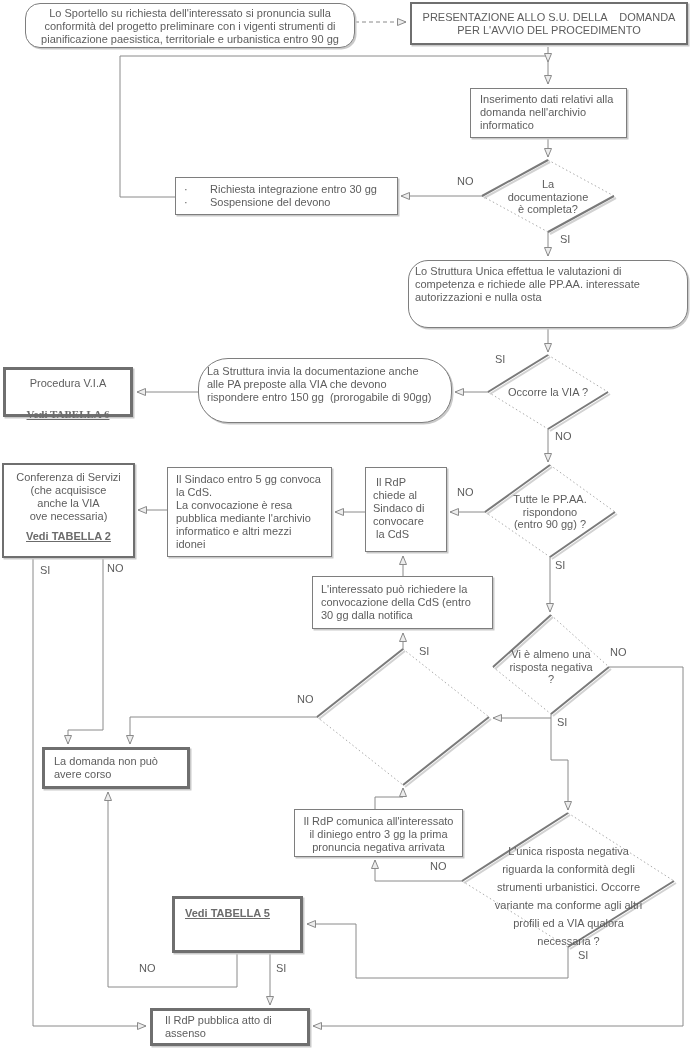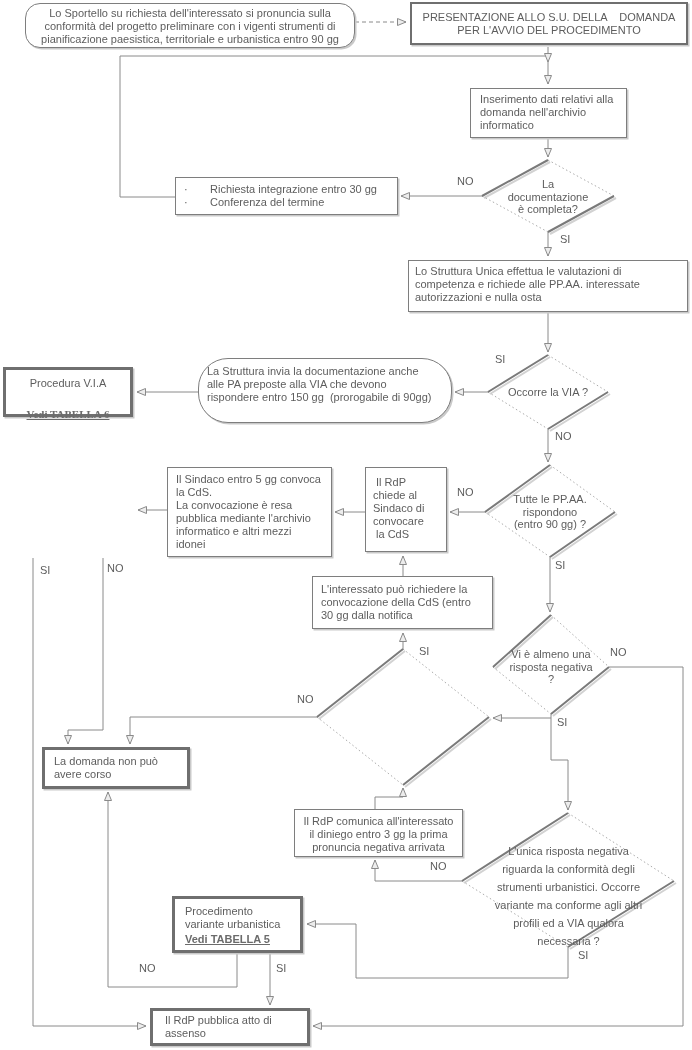--- a/index.html
+++ b/index.html
@@ -122,41 +122,48 @@
 PER L'AVVIO DEL PROCEDIMENTO</div>
   </div>
 
   <div class="node" style="left:175px;top:177px;width:223px;height:38px;padding:5px 4px;">
     <div class="bullet-row">
       <span class="dot">·</span>
       <span>Richiesta integrazione entro 30 gg</span>
     </div>
     <div class="bullet-row">
       <span class="dot">·</span>
-      <span>Conferenza del termine</span>
+      <span>Sospensione del devono</span>
     </div>
   </div>
 
-  <div class="node" style="left:408px;top:260px;width:280px;height:52px;">
+  <div class="node" style="left:408px;top:260px;width:280px;height:68px;border-radius:20px;">
     <div class="node-text">Lo Struttura Unica effettua le valutazioni di
 competenza e richiede alle PP.AA. interessate
 autorizzazioni e nulla osta</div>
   </div>
 
   <div class="node node--thick node--center" style="left:3px;top:367px;width:130px;height:50px;padding-top:7px;">
     <div class="node-text">Procedura V.I.A</div>
     <div class="tab-link" style="margin-top:18px;font-family:Liberation Serif, serif;">Vedi TABELLA 6</div>
   </div>
 
   <div class="node" style="left:198px;top:358px;width:254px;height:65px;padding:6px 8px;border-radius:30px;">
     <div class="node-text">La Struttura invia la documentazione anche
 alle PA preposte alla VIA che devono
 rispondere entro 150 gg  (prorogabile di 90gg)</div>
   </div>
 
+  <div class="node node--med node--center" style="left:2px;top:463px;width:133px;height:95px;padding-top:6px;">
+    <div class="node-text">Conferenza di Servizi
+(che acquisisce
+anche la VIA
+ove necessaria)</div>
+    <div class="tab-link" style="margin-top:7px;">Vedi TABELLA 2</div>
+  </div>
 
   <div class="node" style="left:167px;top:467px;width:165px;height:90px;padding:5px 4px 4px 8px;">
     <div class="node-text">Il Sindaco entro 5 gg convoca
 la CdS.
 La convocazione è resa
 pubblica mediante l'archivio
 informatico e altri mezzi
 idonei</div>
   </div>
 
@@ -179,22 +186,20 @@
 avere corso</div>
   </div>
 
   <div class="node node--center" style="left:294px;top:809px;width:169px;height:48px;padding-top:5px;">
     <div class="node-text">Il RdP comunica all'interessato
 il diniego entro 3 gg la prima
 pronuncia negativa arrivata</div>
   </div>
 
   <div class="node node--thick" style="left:172px;top:896px;width:131px;height:57px;padding:6px 2px 2px 10px;">
-    <div class="node-text">Procedimento
-variante urbanistica</div>
     <div class="tab-link" style="margin-top:2px;">Vedi TABELLA 5</div>
   </div>
 
   <div class="node node--thick" style="left:150px;top:1008px;width:160px;height:38px;padding:3px 2px 2px 12px;">
     <div class="node-text">Il RdP pubblica atto di
 assenso</div>
   </div>
 
   <div class="dtext" style="left:478px;top:178px;width:140px;">La
 documentazione

